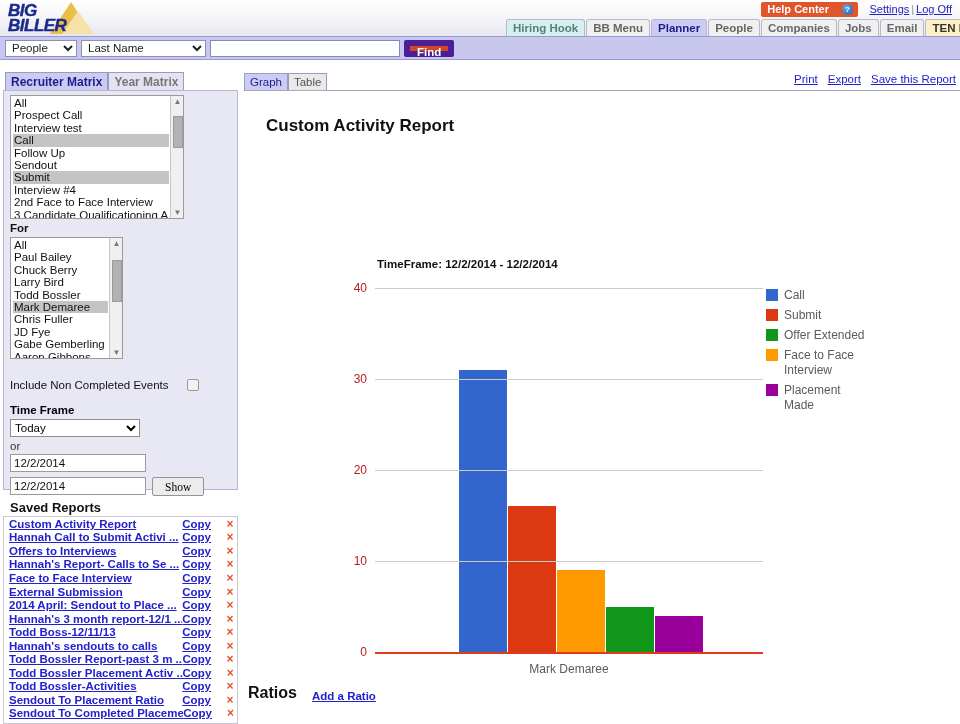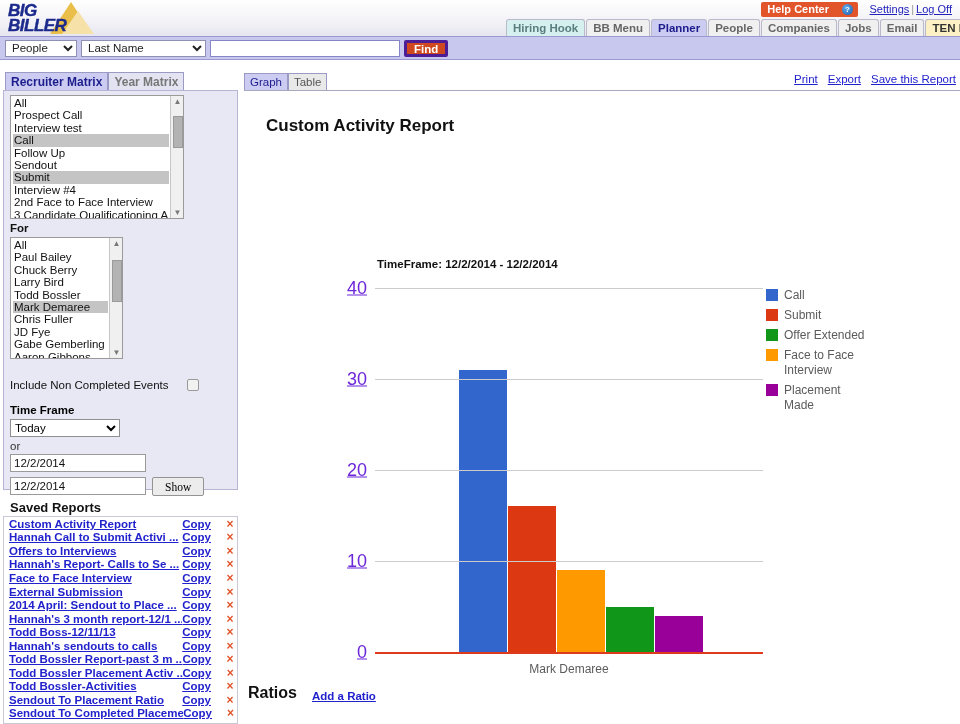--- a/index.html
+++ b/index.html
@@ -115,21 +115,21 @@
   .search-input {
     width: 190px; height: 17px; margin-left: 4px;
     border: 1px solid #8585c8; background: #fff;
     font-size: 11.5px; padding: 0 3px;
     font-family: "Liberation Sans", sans-serif;
   }
   .find-btn {
     margin-left: 4px; height: 17px;
     background: #d0481f; color: #fff;
     font-weight: bold; font-size: 11.5px;
-    border: 3px solid #4c1d95;
+    border: 6px solid #4c1d95;
     border-radius: 2px;
     padding: 0 7px;
     cursor: pointer;
     font-family: "Liberation Sans", sans-serif;
   }
 
   
   .left-tabs {
     position: absolute; left: 5px; top: 72px;
     display: flex; align-items: flex-end;
@@ -209,21 +209,21 @@
     border: 1px solid #9a9a9a; background: #f2f2f2;
     border-radius: 2px; display: inline-block;
     cursor: pointer;
   }
   .tf-label {
     position: absolute; left: 6px; top: 313px;
     font-size: 11.5px; font-weight: bold;
   }
   .tf-sel {
     position: absolute; left: 6px; top: 328px;
-    width: 110px; height: 18px;
+    width: 130px; height: 18px;
     font-size: 11.5px;
     border: 1px solid #8f8f8f; background: #fff;
     font-family: "Liberation Sans", sans-serif;
   }
   .or-label {
     position: absolute; left: 6px; top: 349px;
     font-size: 11.5px; color: #333;
   }
   .date-in {
     position: absolute; left: 6px;
@@ -319,24 +319,23 @@
     position: absolute; left: 0; width: 388px;
     height: 1px; background: #cccccc;
   }
   .zeroline {
     position: absolute; left: 0; width: 388px;
     height: 1.5px; background: #e03a1c;
   }
   .ytick {
     position: absolute; right: 100%;
     margin-right: 8px;
-    font-size: 18px; color: #6d28d9;
+    font-size: 12px; color: #b91c1c;
     transform: translateY(-50%);
     white-space: nowrap;
-    text-decoration: underline;
   }
   .bars {
     position: absolute; left: 0; bottom: 0;
     width: 388px; height: 364px;
     display: flex; align-items: flex-end;
   }
   .bar-slot {
     flex: 0 0 auto; width: 48px; margin-right: 1px;
   }
   .bar { width: 48px; }

